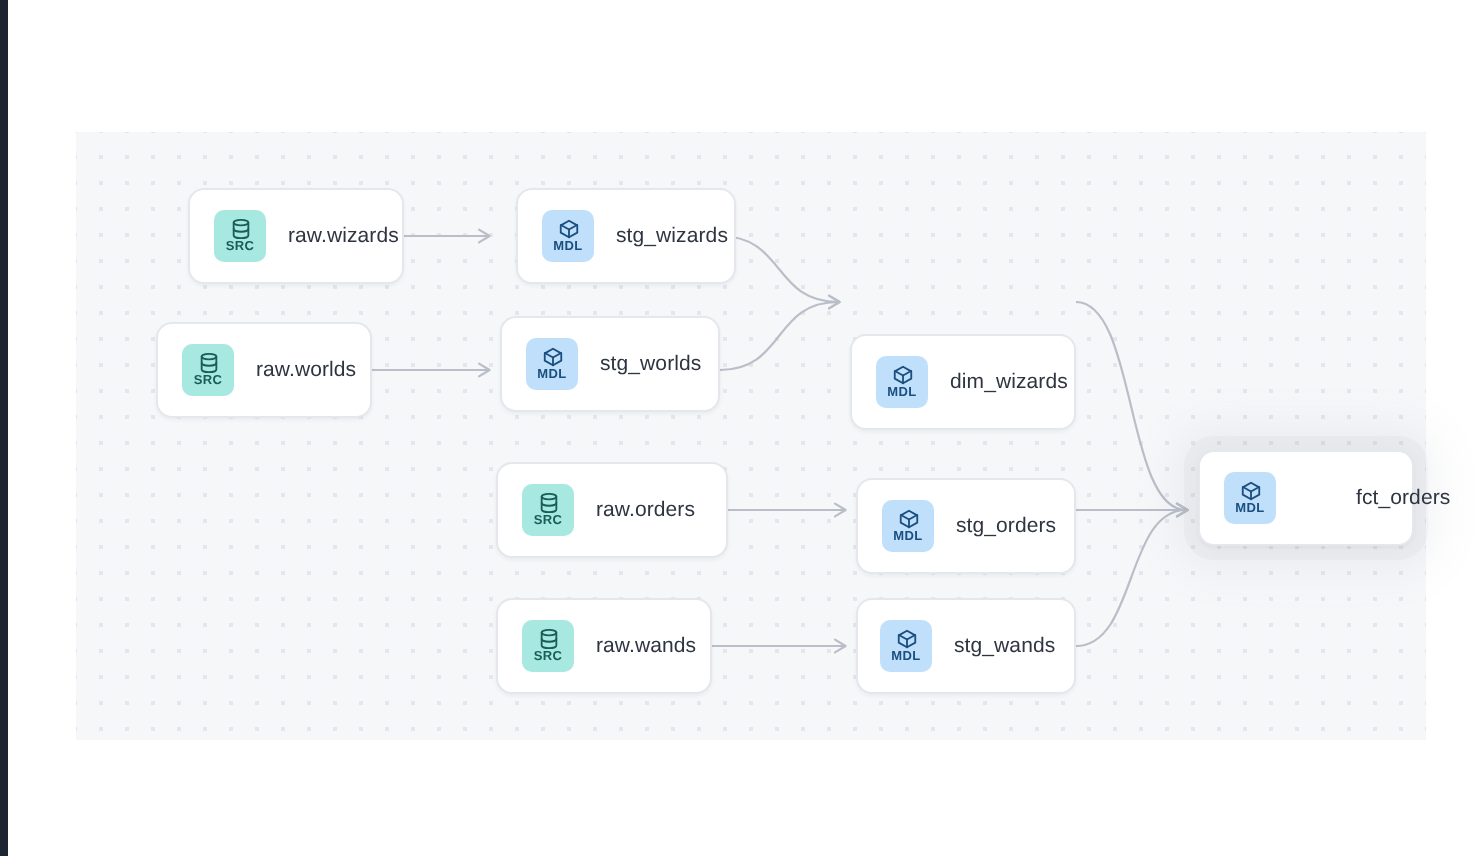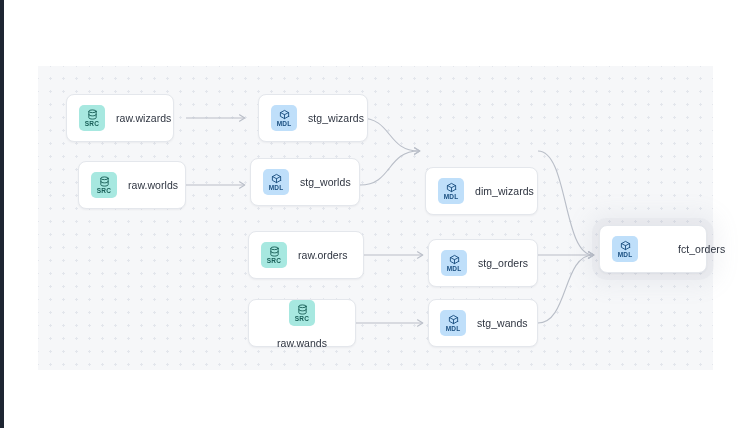--- a/index.html
+++ b/index.html
@@ -104,21 +104,21 @@
         <path class="edge-path" d="M 322 119 C 354.45 119, 348.55 85, 381 85"></path>
         <path class="edge-head" d="M 376.5 81.8 L 381.8 85 L 376.5 88.2"></path>
         <path class="edge-path" d="M 500 85 C 530.25 85, 524.75 189, 555 189"></path>
         <path class="edge-head" d="M 550.5 185.8 L 555.8 189 L 550.5 192.2"></path>
         <path class="edge-path" d="M 500 189 C 530.25 189, 524.75 189, 555 189"></path>
         <path class="edge-head" d="M 550.5 185.8 L 555.8 189 L 550.5 192.2"></path>
         <path class="edge-path" d="M 500 257 C 530.25 257, 524.75 189, 555 189"></path>
         <path class="edge-head" d="M 550.5 185.8 L 555.8 189 L 550.5 192.2"></path>
       </svg>
     <div id="node-layer">
-        <div class="node" style="left: 28px; top: 28px; width: 108px; height: 48px;">
+        <div class="node" style="left: 56px; top: 28px; width: 108px; height: 48px;">
           <div class="badge badge-src">
             <svg width="11" height="11" viewBox="0 0 24 24" fill="none" stroke="#185e57" stroke-width="2" stroke-linecap="round" stroke-linejoin="round">
               <ellipse cx="12" cy="5" rx="8" ry="3"></ellipse>
               <path d="M4 5v14c0 1.66 3.58 3 8 3s8-1.34 8-3V5"></path>
               <path d="M4 12c0 1.66 3.58 3 8 3s8-1.34 8-3"></path>
             </svg>
             <div class="badge-text">SRC</div>
           </div>
           <div class="node-label">raw.wizards</div>
         </div>
@@ -137,21 +137,21 @@
           <div class="badge badge-src">
             <svg width="11" height="11" viewBox="0 0 24 24" fill="none" stroke="#185e57" stroke-width="2" stroke-linecap="round" stroke-linejoin="round">
               <ellipse cx="12" cy="5" rx="8" ry="3"></ellipse>
               <path d="M4 5v14c0 1.66 3.58 3 8 3s8-1.34 8-3V5"></path>
               <path d="M4 12c0 1.66 3.58 3 8 3s8-1.34 8-3"></path>
             </svg>
             <div class="badge-text">SRC</div>
           </div>
           <div class="node-label">raw.orders</div>
         </div>
-        <div class="node" style="left: 210px; top: 233px; width: 108px; height: 48px; flex-direction: column;">
+        <div class="node" style="left: 210px; top: 233px; width: 108px; height: 48px;">
           <div class="badge badge-src">
             <svg width="11" height="11" viewBox="0 0 24 24" fill="none" stroke="#185e57" stroke-width="2" stroke-linecap="round" stroke-linejoin="round">
               <ellipse cx="12" cy="5" rx="8" ry="3"></ellipse>
               <path d="M4 5v14c0 1.66 3.58 3 8 3s8-1.34 8-3V5"></path>
               <path d="M4 12c0 1.66 3.58 3 8 3s8-1.34 8-3"></path>
             </svg>
             <div class="badge-text">SRC</div>
           </div>
           <div class="node-label">raw.wands</div>
         </div>

